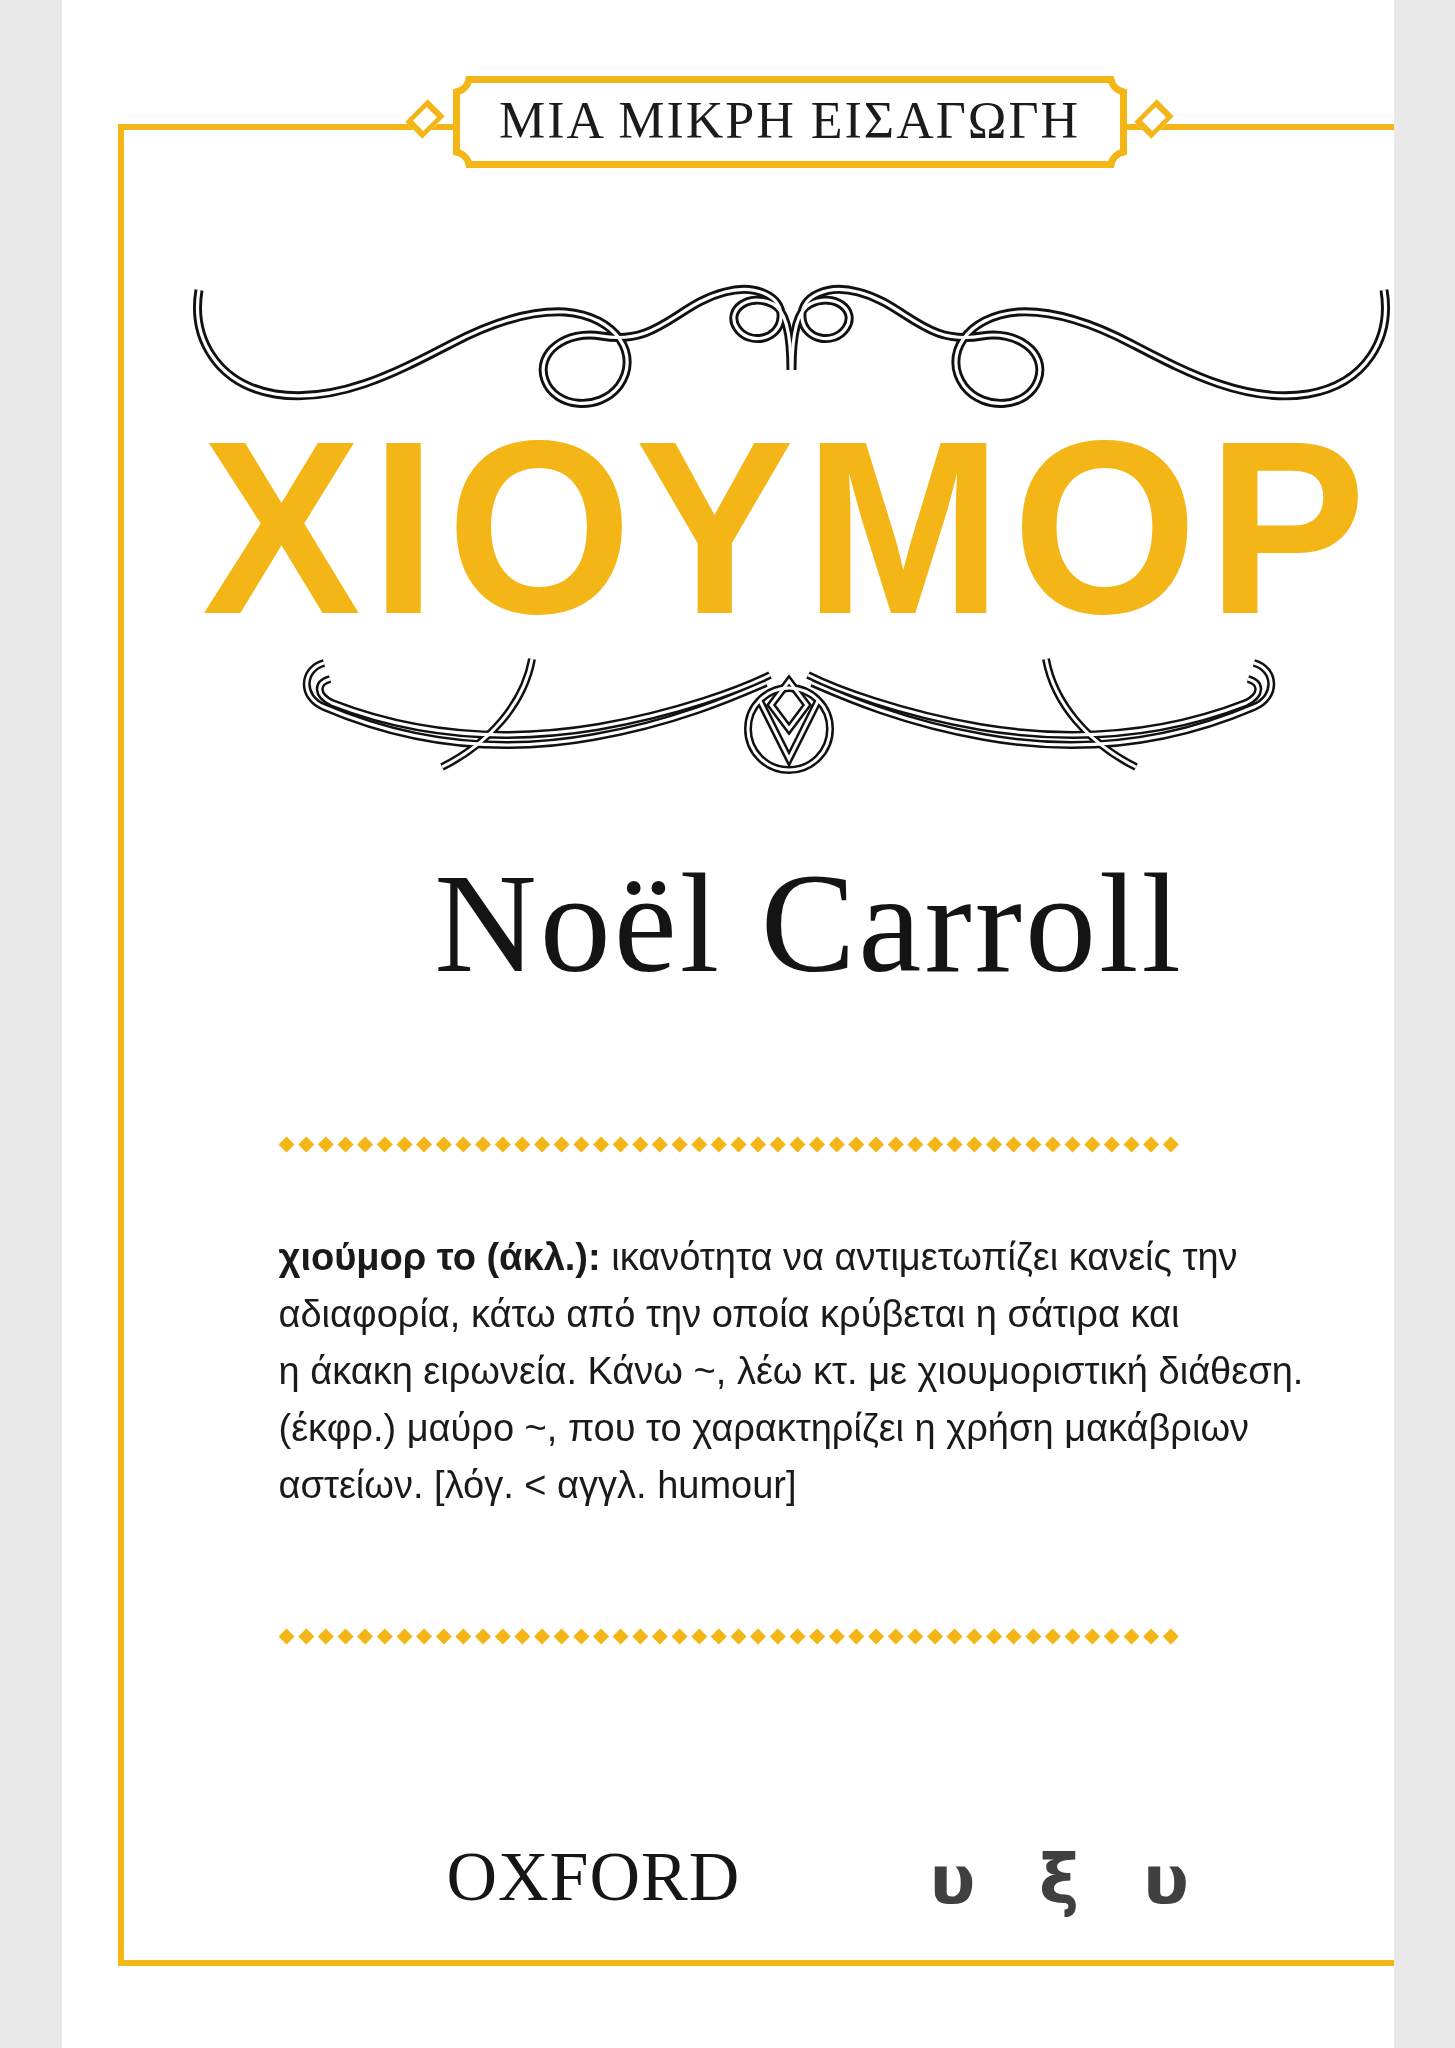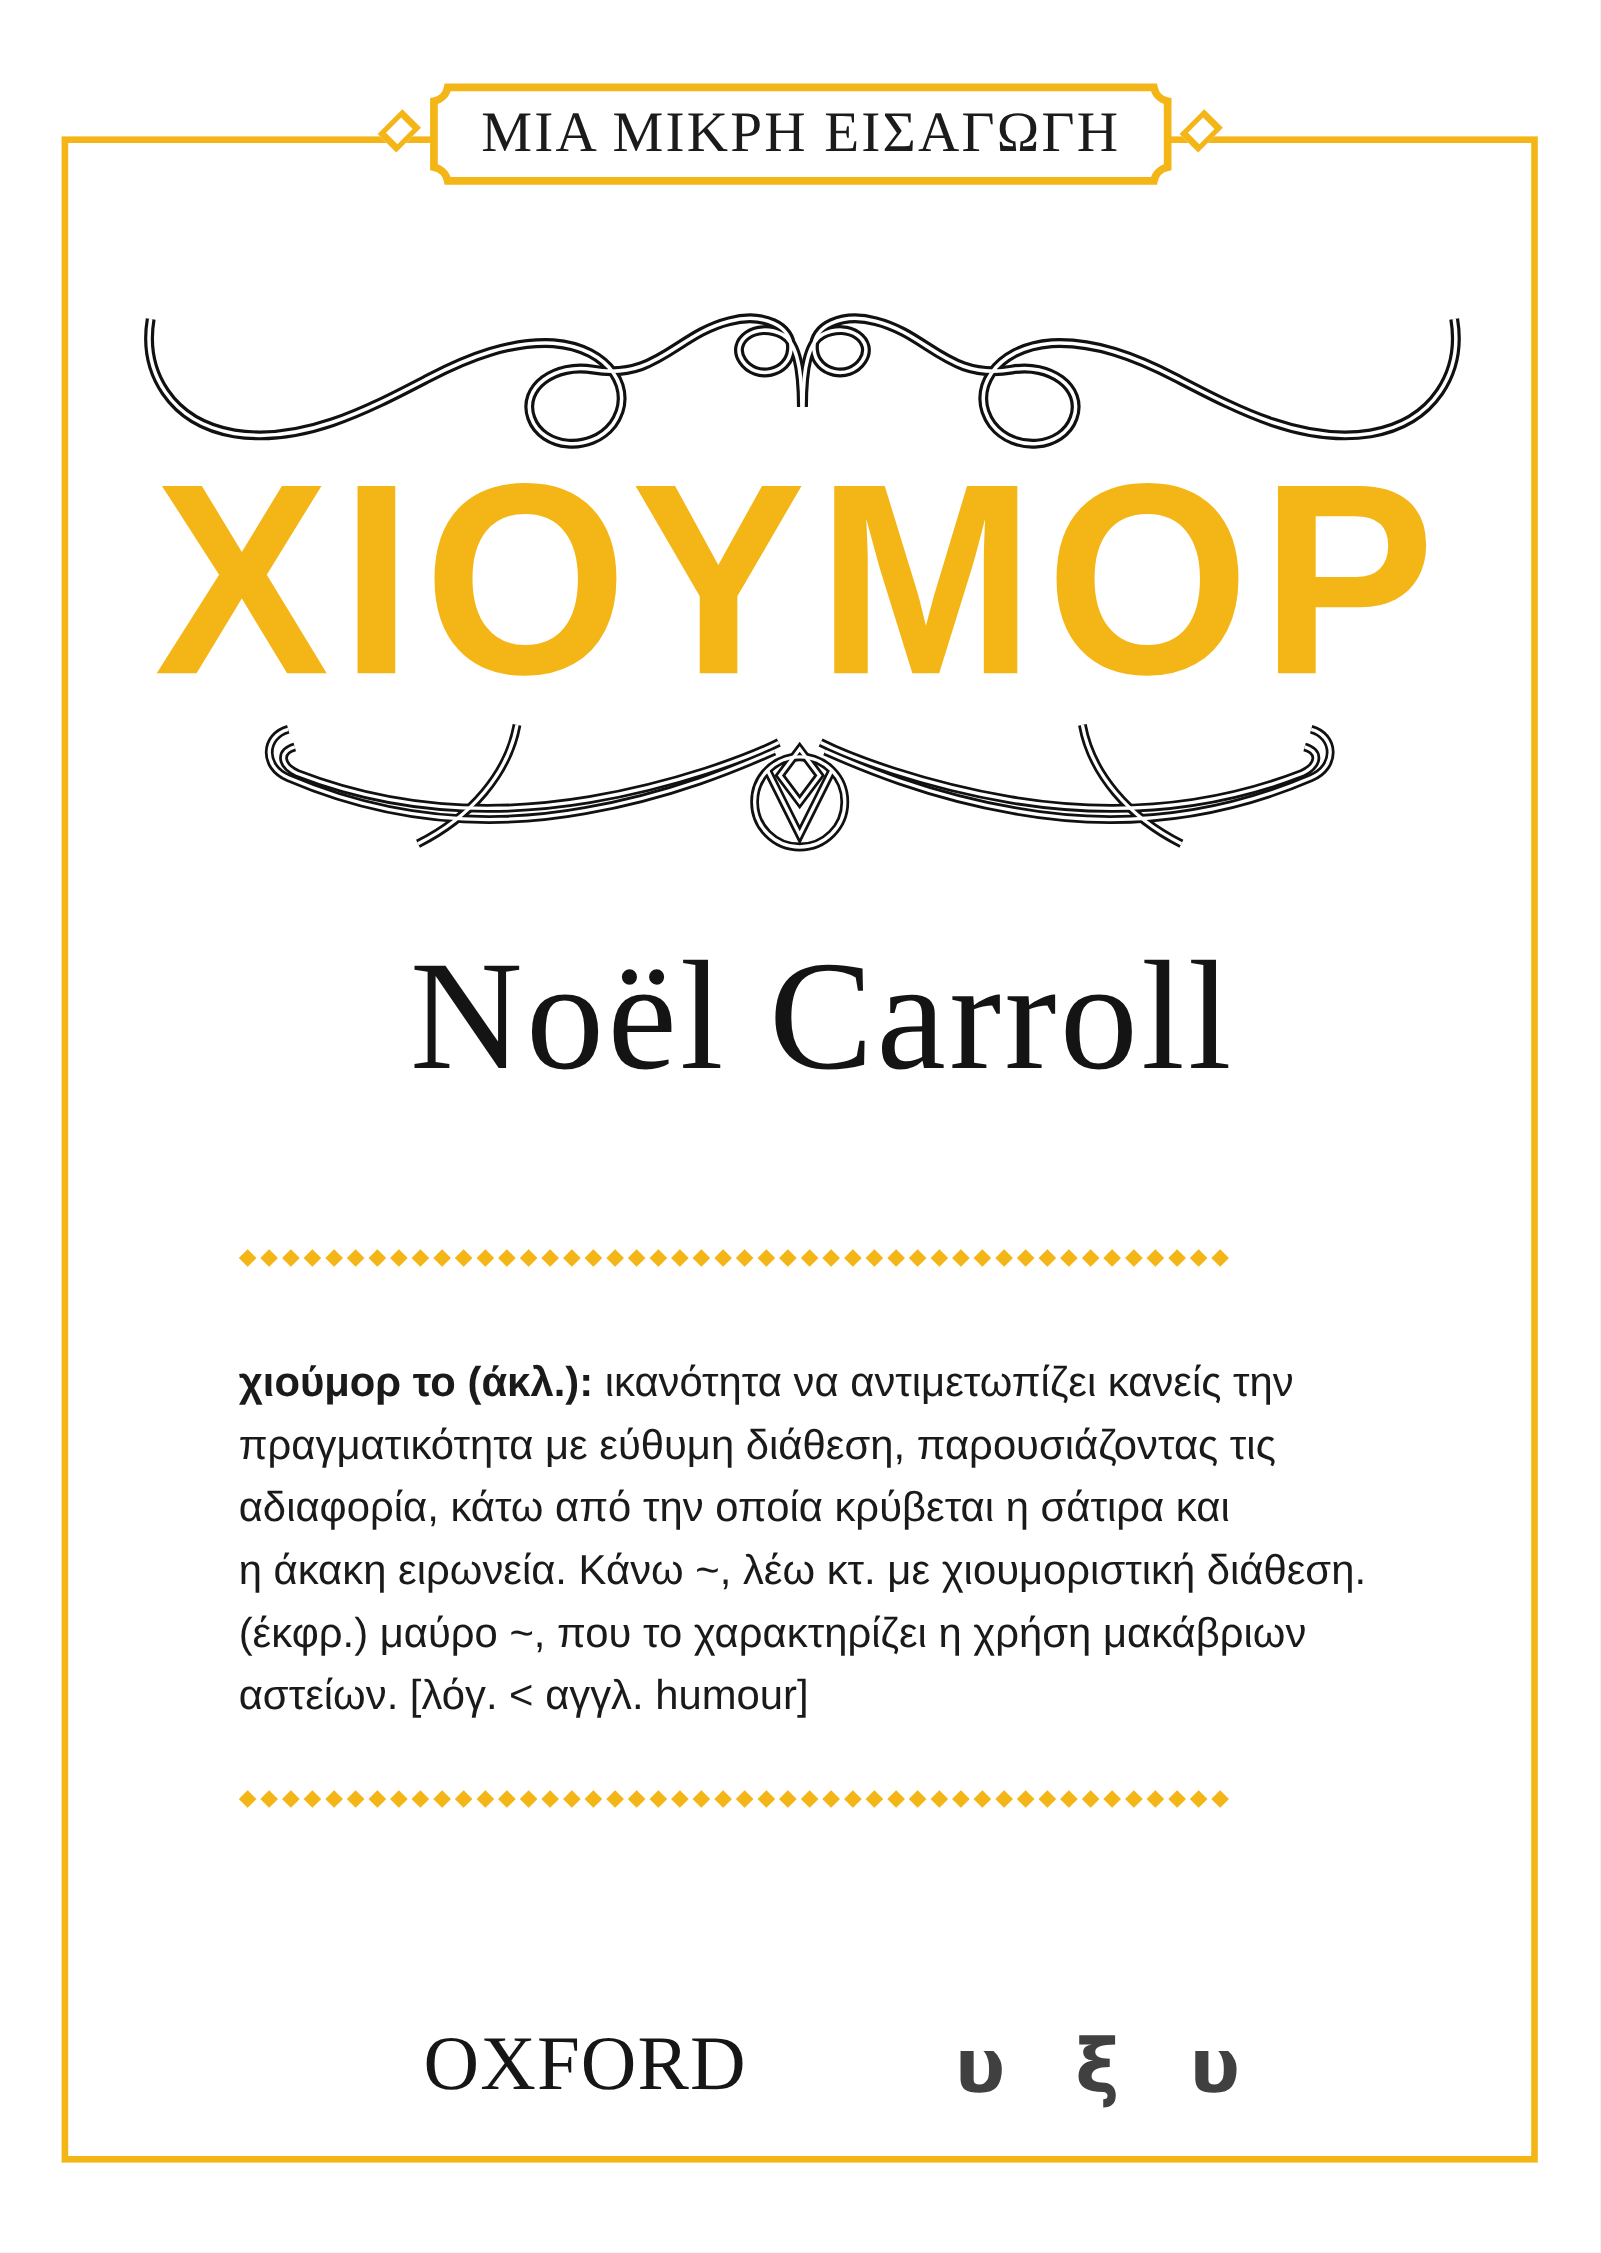--- a/index.html
+++ b/index.html
@@ -1,18 +1,18 @@
 <!DOCTYPE html>
 <html style="--accent: #F4B516; --ink: #1D1D1B;"><head>
 <meta charset="utf-8">
 <style>
   :root { --accent:#F4B516; --ink:#1D1D1B; --paper:#FFFFFF; }
   html,body { margin:0; padding:0; background:#e9e9e9; }
   .page {
-    position:relative; width:1455px; height:2048px; margin:0 auto;
+    position:relative; width:1332px; height:2048px; margin:0 auto;
     background:var(--paper); overflow:hidden;
     font-family:"Liberation Sans","DejaVu Sans",sans-serif; color:var(--ink);
   }
   .frame {
     position:absolute; left:56px; top:124px; width:1342px; height:1842px;
     border:6px solid var(--accent); box-sizing:border-box;
   }
   
   .banner { position:absolute; left:390px; top:75px; width:676px; height:94px; }
   .banner svg { position:absolute; inset:0; width:100%; height:100%; }
@@ -130,21 +130,20 @@
   </svg>
 
   <div class="title">ΧΙΟΥΜΟΡ</div>
 
   <div class="author">Noël Carroll</div>
 
   <div class="divider d1">◆◆◆◆◆◆◆◆◆◆◆◆◆◆◆◆◆◆◆◆◆◆◆◆◆◆◆◆◆◆◆◆◆◆◆◆◆◆◆◆◆◆◆◆◆◆</div>
 
   <div class="defblock">
     <div><span class="b">χιούμορ το (άκλ.):</span><span> ικανότητα να αντιμετωπίζει κανείς την</span></div>
-    <div>πραγματικότητα με εύθυμη διάθεση, παρουσιάζοντας τις</div>
     <div>αδιαφορία, κάτω από την οποία κρύβεται η σάτιρα και</div>
     <div>η άκακη ειρωνεία. Κάνω ~, λέω κτ. με χιουμοριστική διάθεση.</div>
     <div>(έκφρ.) μαύρο ~, που το χαρακτηρίζει η χρήση μακάβριων</div>
     <div>αστείων. [λόγ. &lt; αγγλ. humour]</div>
   </div>
 
   <div class="divider d2">◆◆◆◆◆◆◆◆◆◆◆◆◆◆◆◆◆◆◆◆◆◆◆◆◆◆◆◆◆◆◆◆◆◆◆◆◆◆◆◆◆◆◆◆◆◆</div>
 
   <div class="footer-press">OXFORD</div>
   <div class="footer-logo">υ ξ υ</div>

